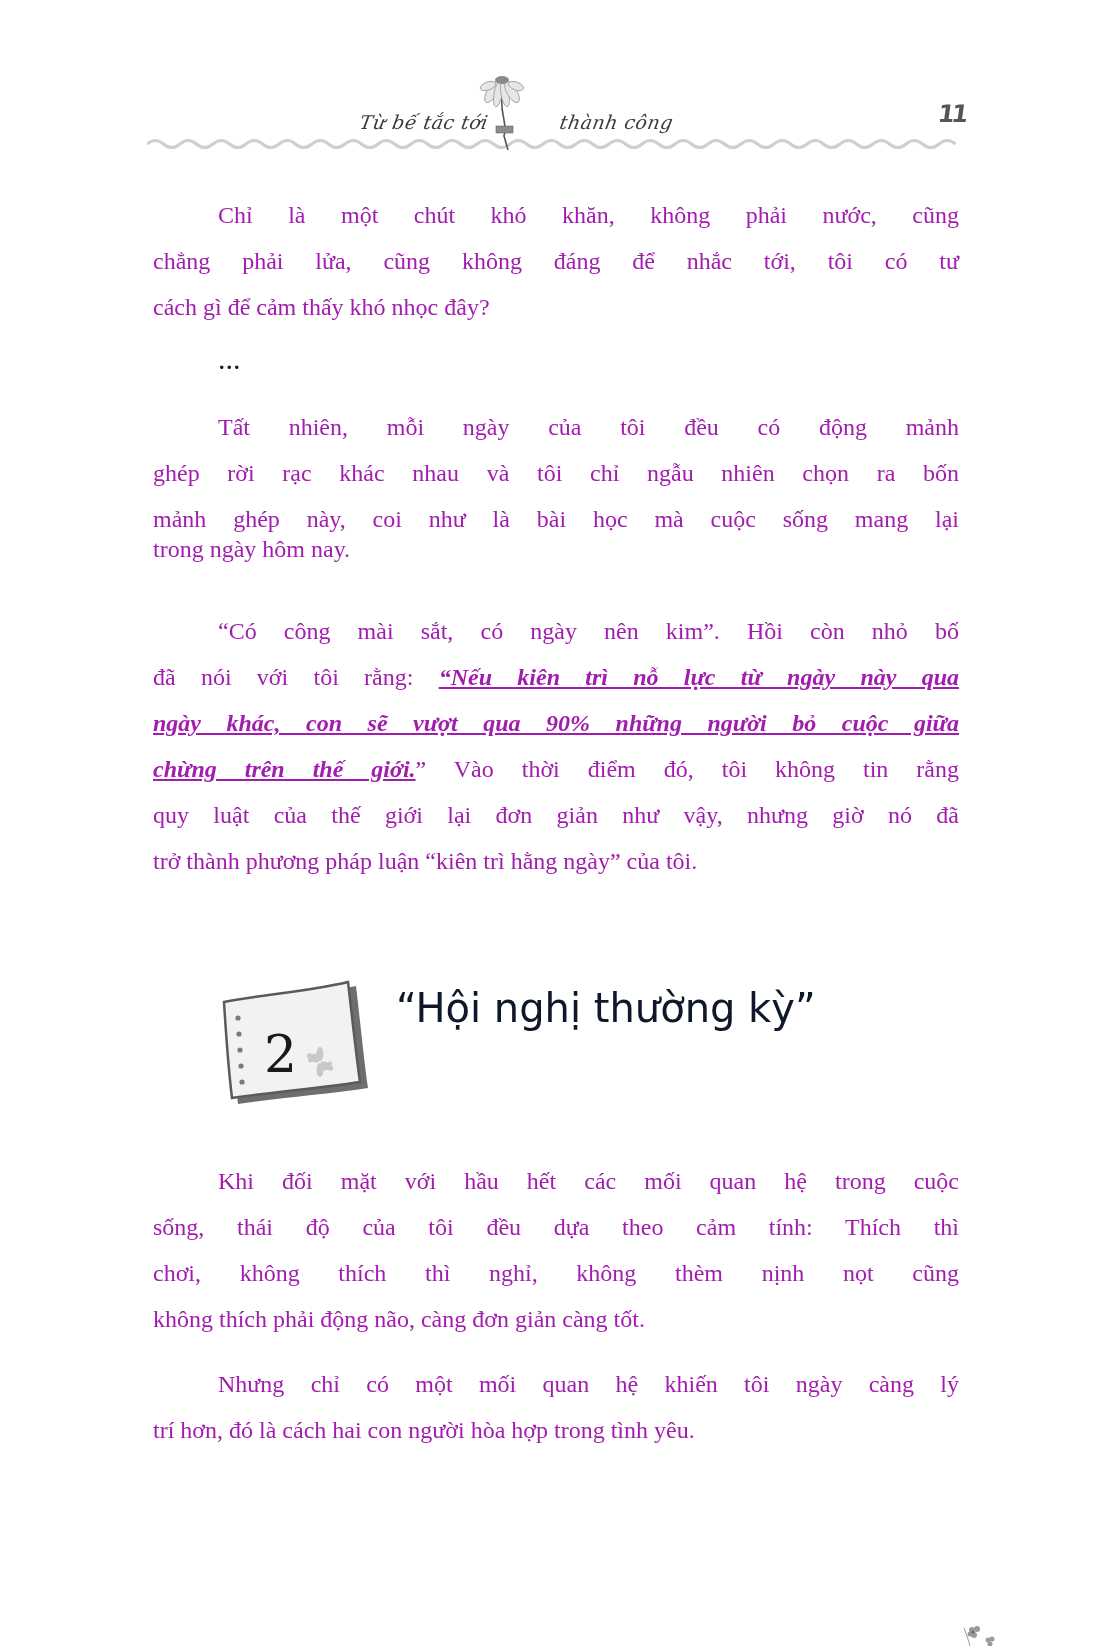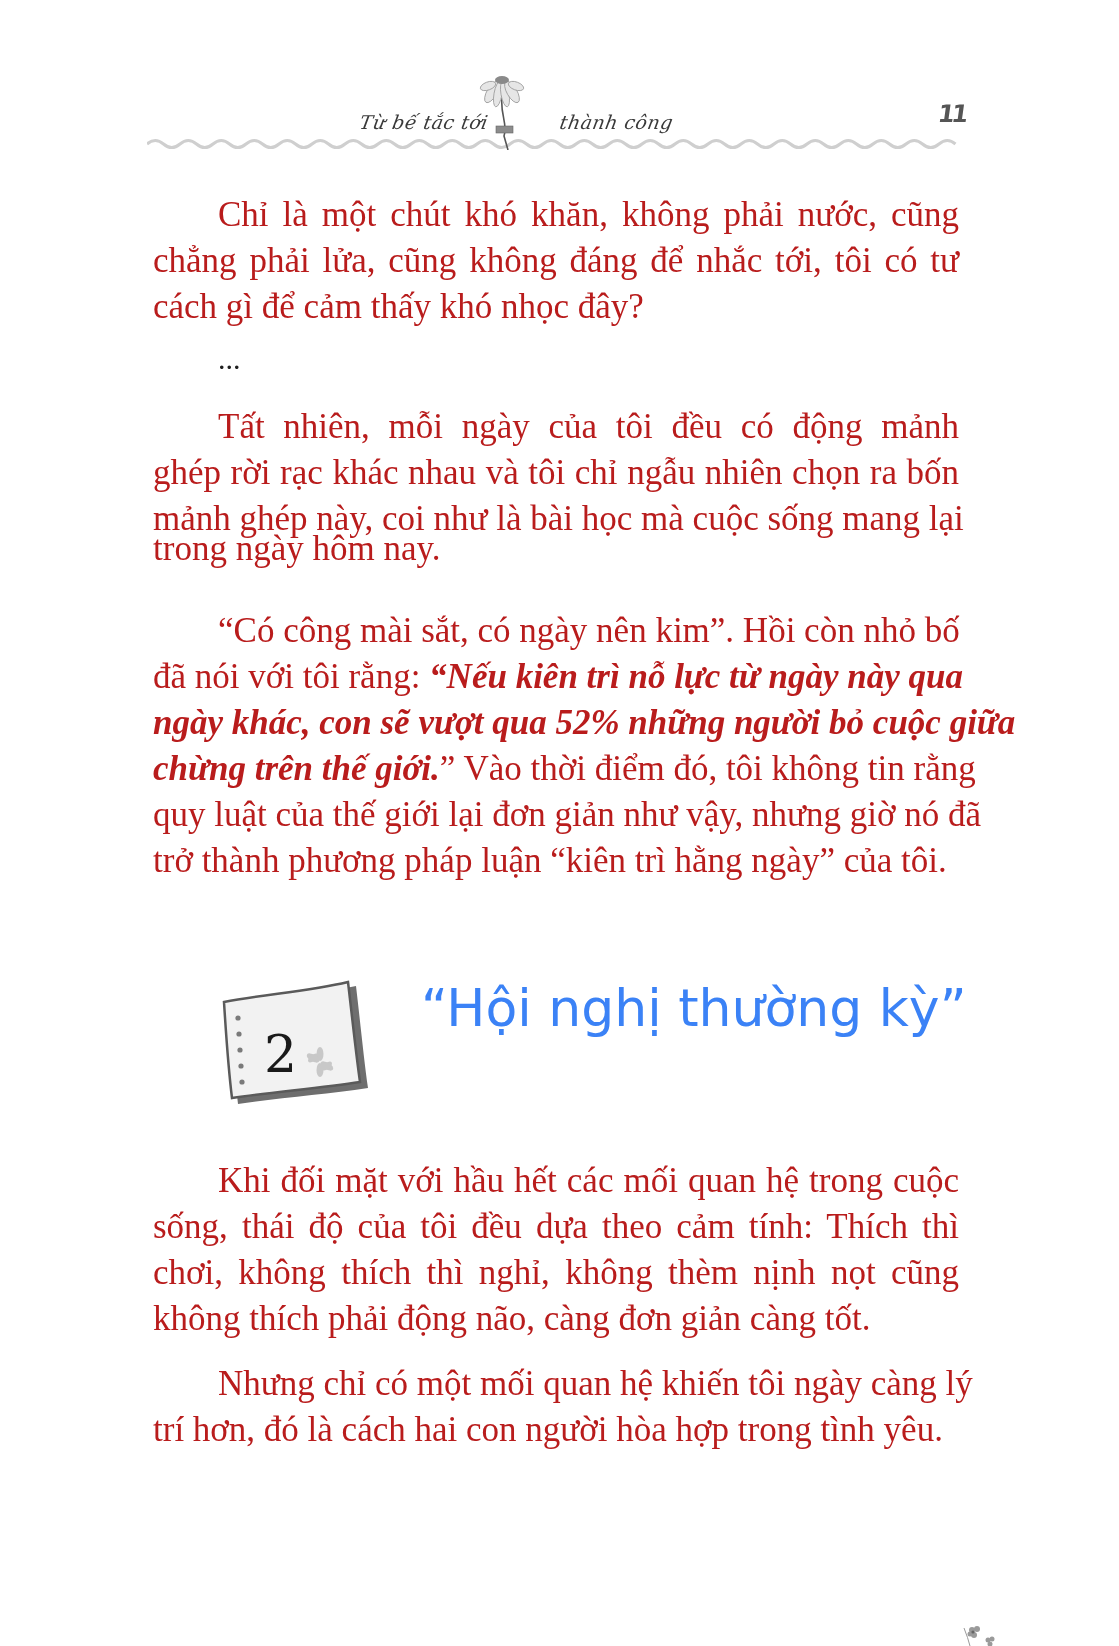--- a/index.html
+++ b/index.html
@@ -17,37 +17,37 @@
   .head-right { left: 560px; top: 111px; }
   .flower { position: absolute; left: 478px; top: 74px; }
   .page-number {
     position: absolute; left: 938px; top: 100px; font-family: "DejaVu Sans", sans-serif;
     font-size: 24px; color: #555; font-weight: bold; letter-spacing: -3px; transform: skewX(-8deg);
   }
 
   
   .line {
     position: absolute; left: 153px; width: 806px; height: 46px;
-    font-family: "Liberation Serif", serif; font-size: 35px; line-height: 46px;
-    color: #b91c1c; text-align: justify; text-align-last: justify; white-space: nowrap;
+    font-family: "Liberation Serif", serif; font-size: 24px; line-height: 46px;
+    color: #a21caf; text-align: justify; text-align-last: justify; white-space: nowrap;
     word-spacing: 0px;
   }
   .line.indent { left: 218px; width: 741px; }
   .line.last { text-align-last: left; }
-  .line .it { font-style: italic; font-weight: bold; }
+  .line .it { font-style: italic; font-weight: bold; text-decoration: underline; }
   .ellipsis {
     position: absolute; left: 218px; font-family: "Liberation Serif", serif; font-size: 30px;
     line-height: 46px; color: #1f1f1f;
   }
 
   
   .section-badge { position: absolute; left: 218px; top: 980px; }
   .section-heading-line {
-    position: absolute; left: 396px; font-family: "DejaVu Sans", sans-serif; font-size: 52px;
-    color: #3b82f6; letter-spacing: 0px; line-height: 52px; white-space: nowrap; margin-left: 25px;
+    position: absolute; left: 396px; font-family: "DejaVu Sans", sans-serif; font-size: 40px;
+    color: #0f172a; letter-spacing: 0px; line-height: 52px; white-space: nowrap;
   }
 
   .corner-flowers { position: absolute; left: 960px; top: 1620px; }
 </style>
 </head>
 <body>
 
 <div class="page">
 
   <div class="running-head">
@@ -81,21 +81,21 @@
   <div class="line indent" style="top:404px">Tất nhiên, mỗi ngày của tôi đều có động mảnh</div>
   <div class="line" style="top:496px">mảnh ghép này, coi như là bài học mà cuộc sống mang lại</div>
   <div class="line" style="top:450px">ghép rời rạc khác nhau và tôi chỉ ngẫu nhiên chọn ra bốn</div>
   <div class="line last" style="top:526px">trong ngày hôm nay.</div>
 
   <div class="line indent" style="top:608px">“Có công mài sắt, có ngày nên kim”. Hồi còn nhỏ bố</div>
   <div class="line" style="top:654px">
     <span>đã nói với tôi rằng: </span><span class="it">“Nếu kiên trì nỗ lực từ ngày này qua</span>
   </div>
   <div class="line it-line" style="top:700px">
-    <span class="it">ngày khác, con sẽ vượt qua 52% những người bỏ cuộc giữa</span>
+    <span class="it">ngày khác, con sẽ vượt qua 90% những người bỏ cuộc giữa</span>
   </div>
   <div class="line" style="top:746px">
     <span class="it">chừng trên thế giới.</span><span>” Vào thời điểm đó, tôi không tin rằng</span>
   </div>
   <div class="line" style="top:792px">quy luật của thế giới lại đơn giản như vậy, nhưng giờ nó đã</div>
   <div class="line last" style="top:838px">trở thành phương pháp luận “kiên trì hằng ngày” của tôi.</div>
 
   <svg class="section-badge" width="160" height="126" viewBox="0 0 160 126">
     <path d="M12 26 C 50 18, 90 16, 138 6 C 142 40, 146 80, 150 108 C 110 114, 60 118, 20 124 C 16 92, 14 60, 12 26 Z" fill="#6e6e6e"></path>
     <path d="M6 22 C 46 14, 88 12, 130 2 C 134 36, 138 74, 142 102 C 104 108, 56 112, 14 118 C 10 86, 8 54, 6 22 Z" fill="#f2f2f2" stroke="#5a5a5a" stroke-width="2.5"></path>

